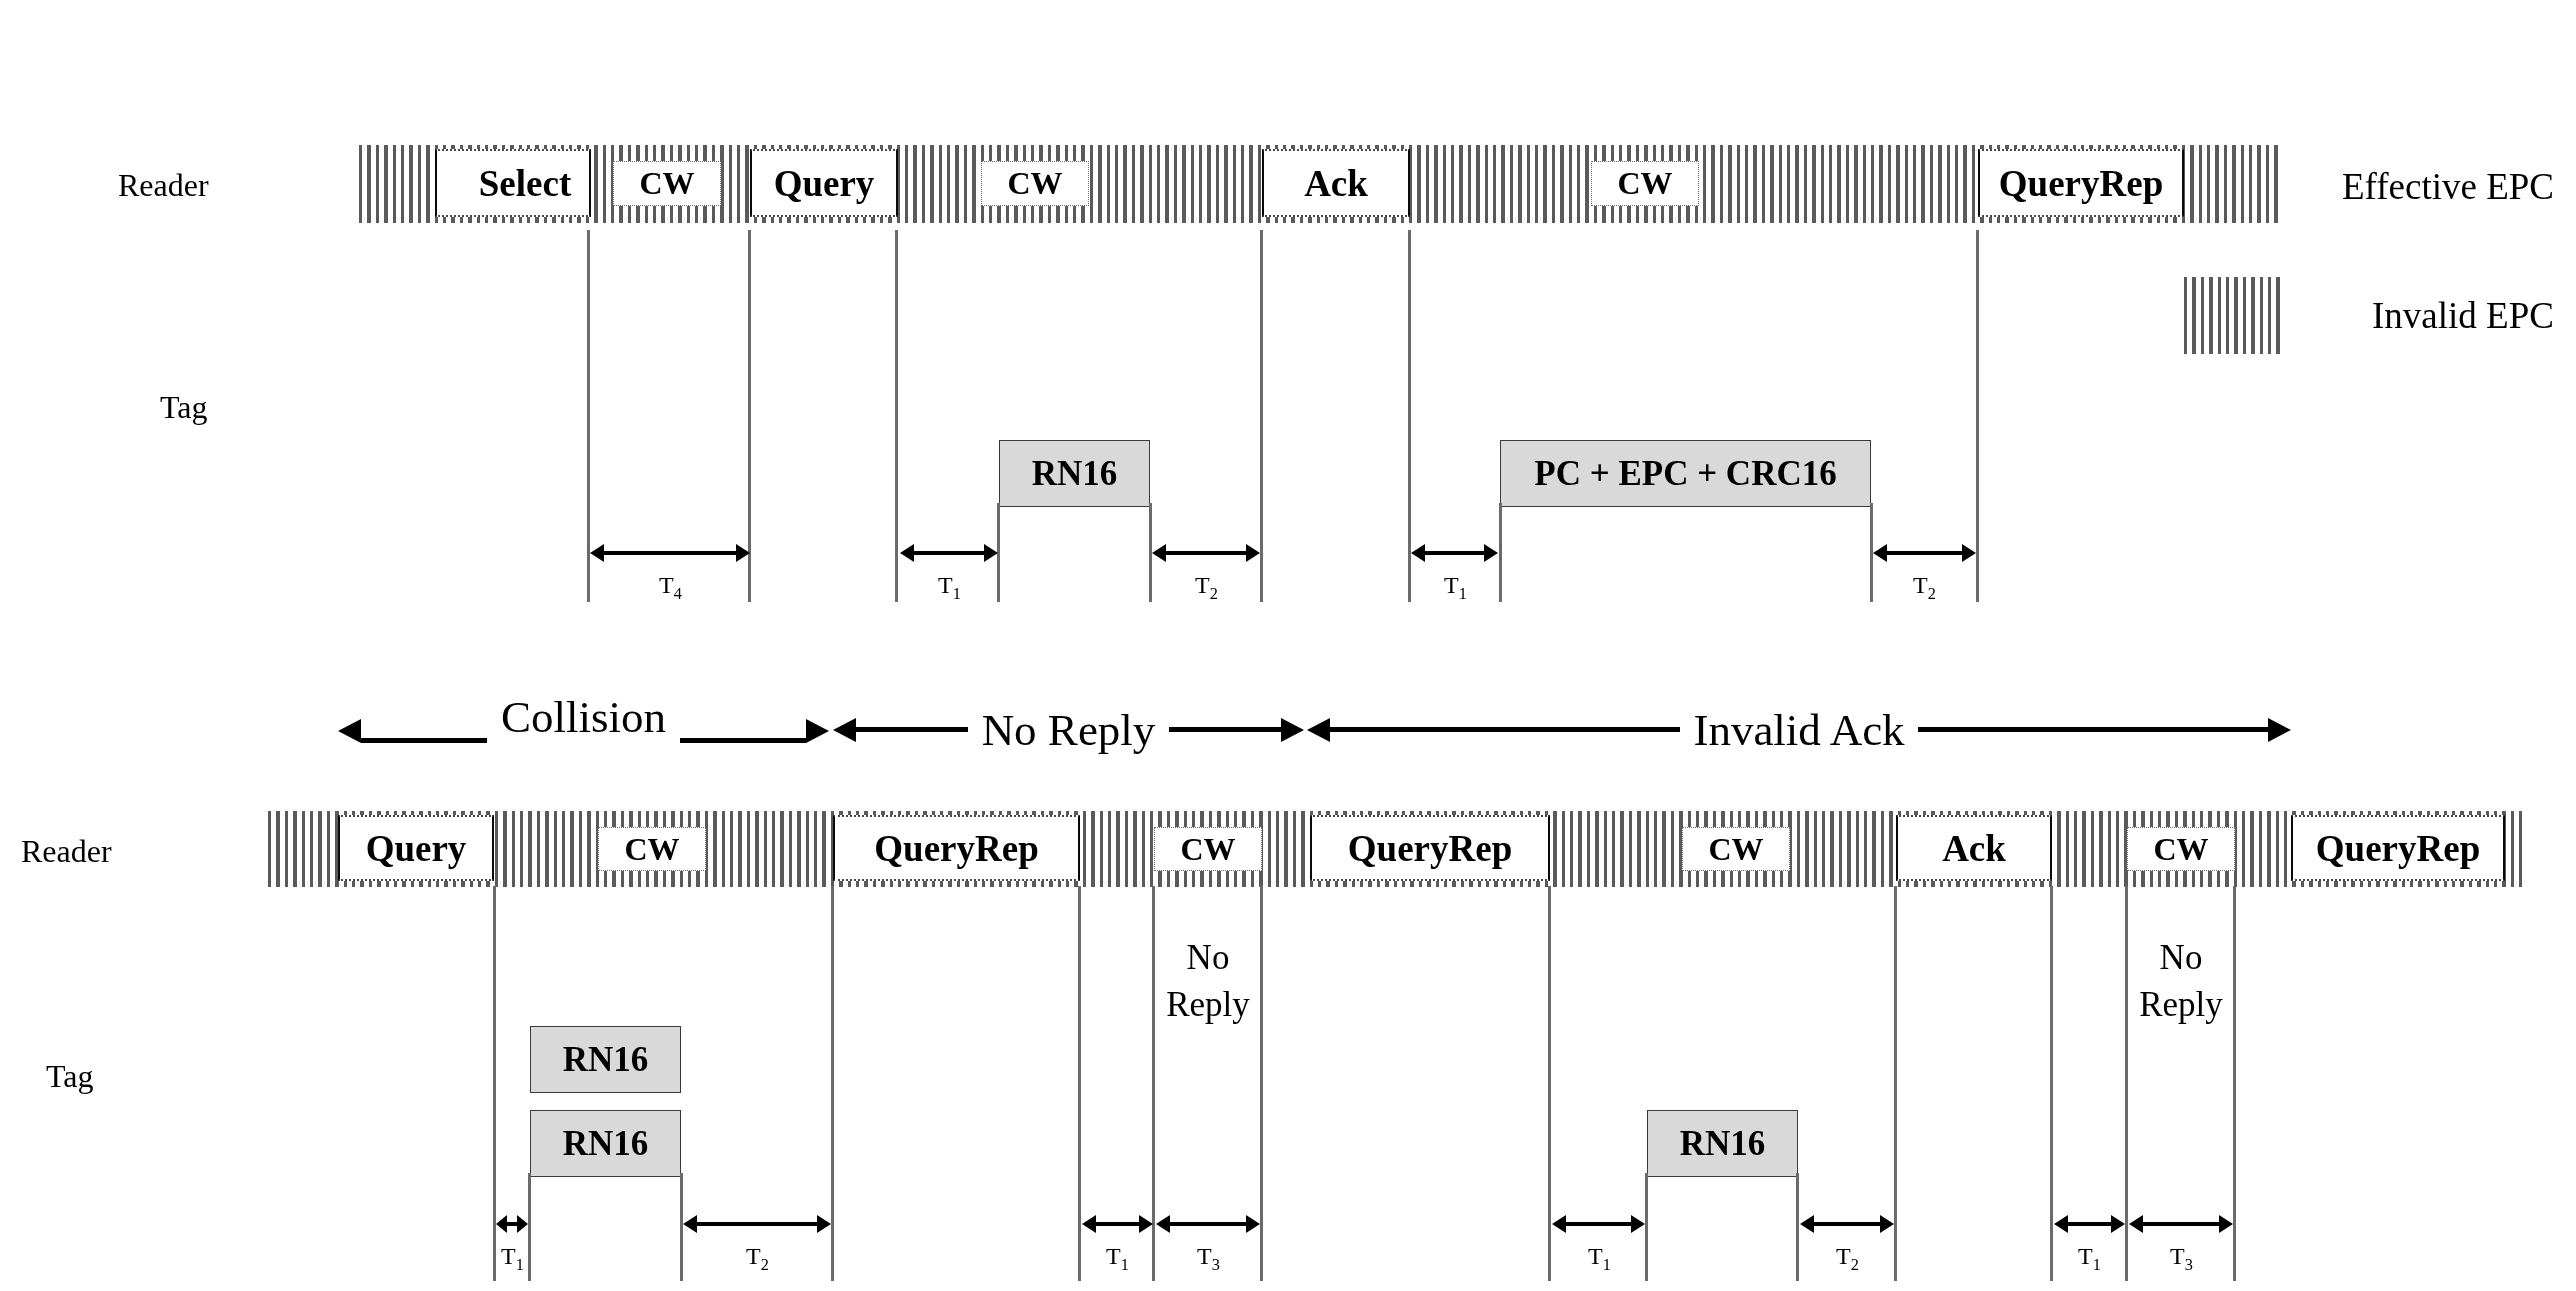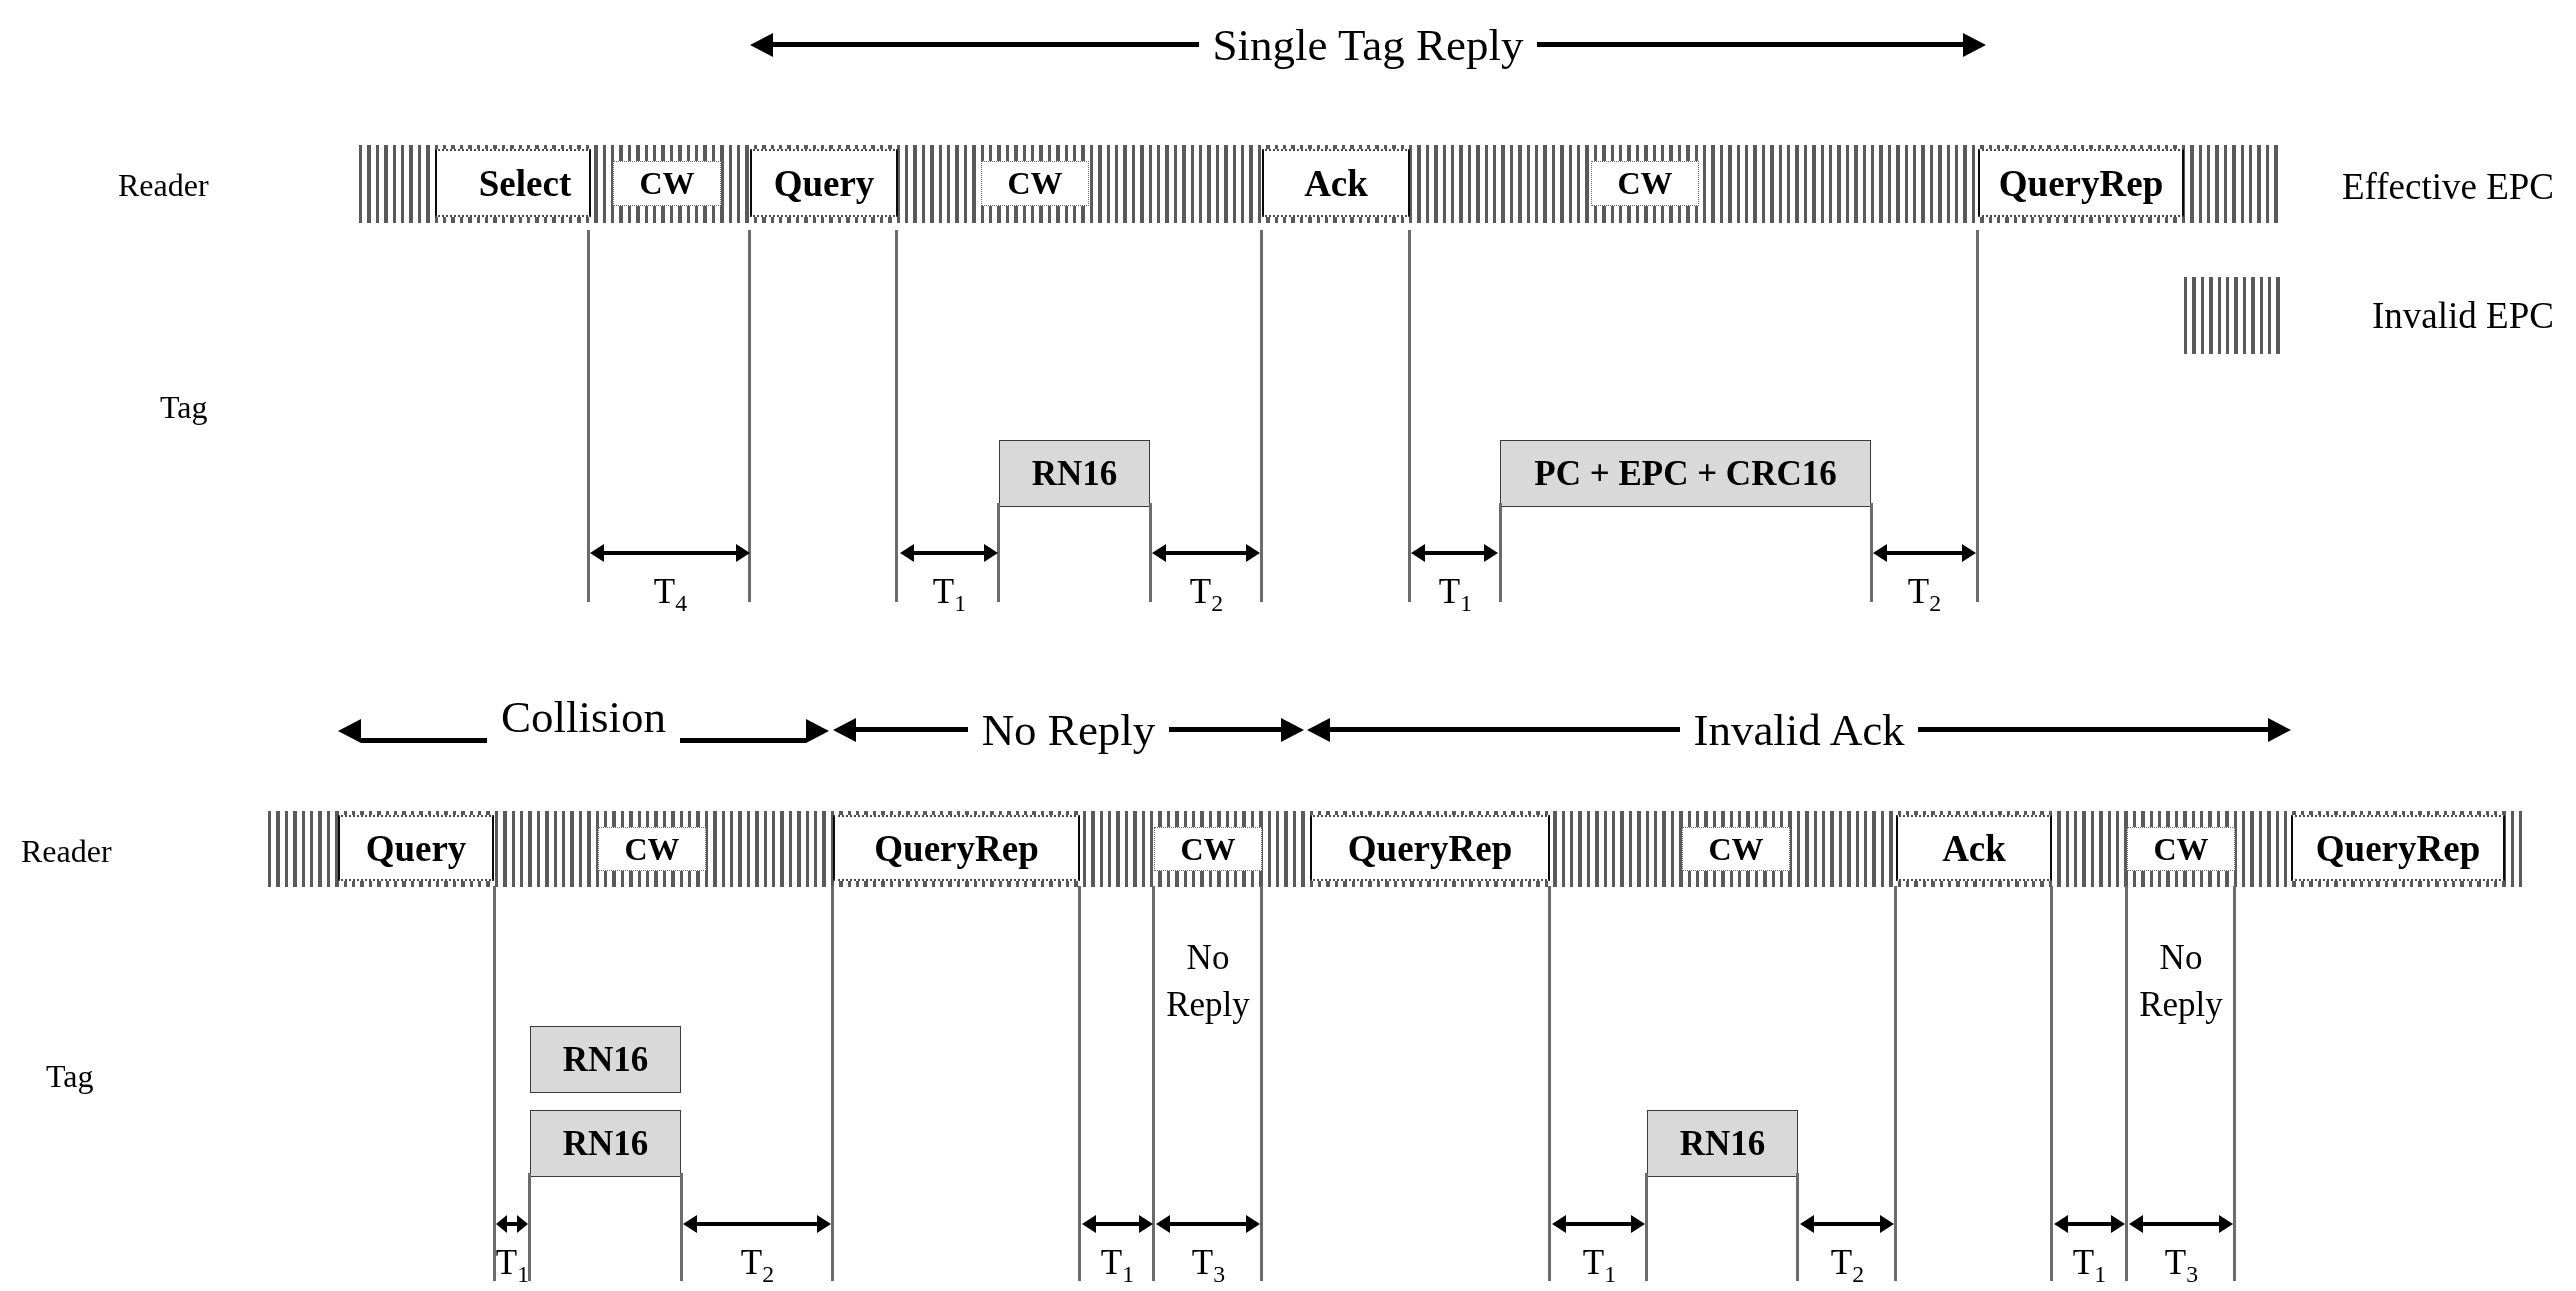--- a/index.html
+++ b/index.html
@@ -38,35 +38,28 @@
   .note { position:absolute; font-size:35px; text-align:center; line-height:1.35; }
   
   .darr { position:absolute; display:flex; align-items:center; }
   .shaft { flex:1; height:4.2px; background:#000; }
   .shaft6 { flex:1; height:5px; background:#000; }
   .ahl { width:0; height:0; border-top:9.3px solid transparent; border-bottom:9.3px solid transparent; border-right:14.3px solid #000; }
   .ahr { width:0; height:0; border-top:9.3px solid transparent; border-bottom:9.3px solid transparent; border-left:14.3px solid #000; }
   .bigahl { width:0; height:0; border-top:12.6px solid transparent; border-bottom:12.6px solid transparent; border-right:23.5px solid #000; }
   .bigahr { width:0; height:0; border-top:12.6px solid transparent; border-bottom:12.6px solid transparent; border-left:23.5px solid #000; }
   .spanlabel { background:#fff; padding:0 13.5px; font-size:45px; white-space:nowrap; }
-  .tl { position:absolute; width:101px; margin-left:-50px; text-align:center; font-size:35px; }
+  .tl { position:absolute; width:101px; margin-left:-50px; text-align:center; font-size:24px; }
   .tl sub { font-size:0.68em; }
 </style>
 </head>
 <body>
 
 <div id="canvas">
 
-  <div class="darr" style="left:750px; top:30px; width:1236px; height:29px;">
-    <div class="bigahl"></div>
-    <div class="shaft6"></div>
-    <div class="spanlabel">Single Tag Reply</div>
-    <div class="shaft6"></div>
-    <div class="bigahr"></div>
-  </div>
 
   <div class="rowlabel" style="left:118px; top:167px;">Reader</div>
 
   <div class="stripes" style="left:359px; top:145px; width:1924px; height:78px;"></div>
 
   <div class="cmd" style="left:435px; top:149px; width:156px; height:68px;padding-left:24px;">Select</div>
   <div class="cw" style="left:613px; top:161px; width:108px; height:45px;">CW</div>
   <div class="cmd" style="left:750px; top:149px; width:148px; height:68px;">Query</div>
   <div class="cw" style="left:981px; top:161px; width:108px; height:45px;">CW</div>
   <div class="cmd" style="left:1262px; top:149px; width:148px; height:68px;">Ack</div>

